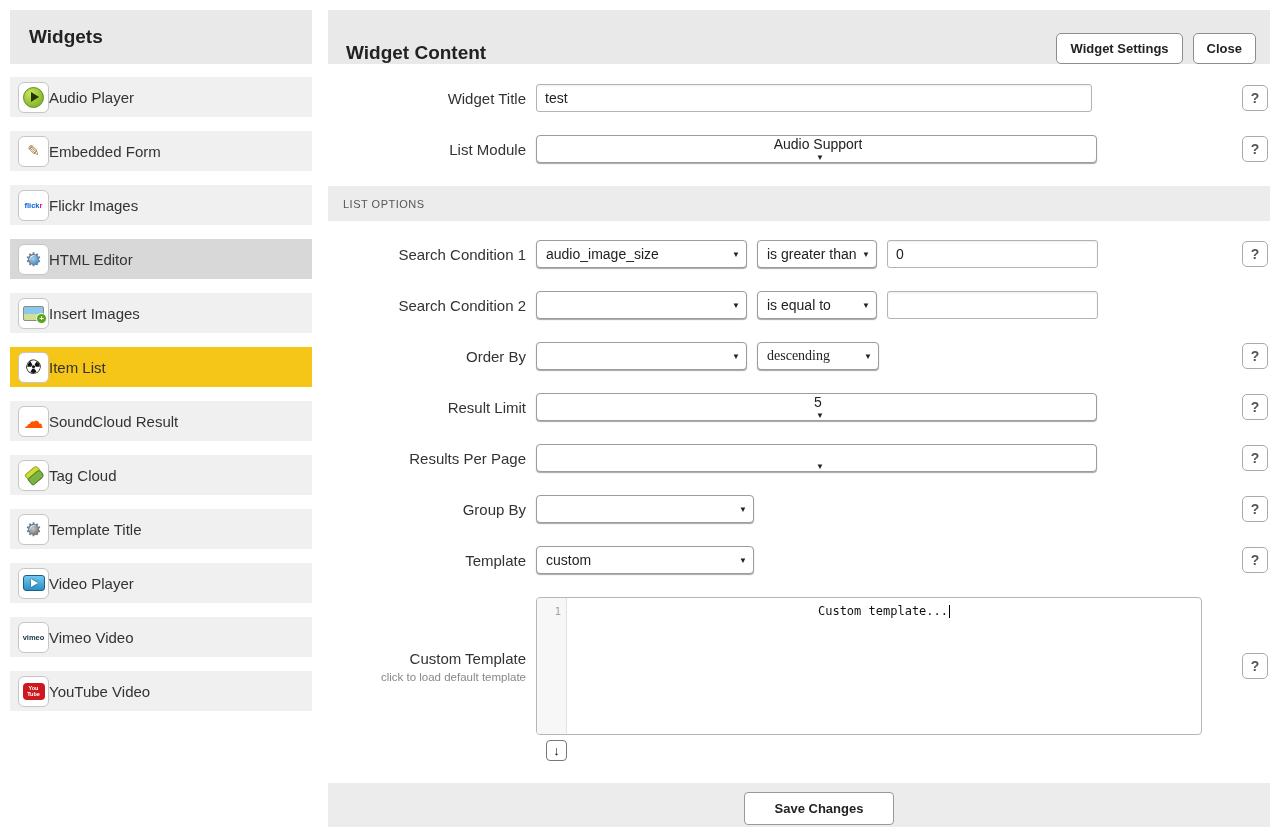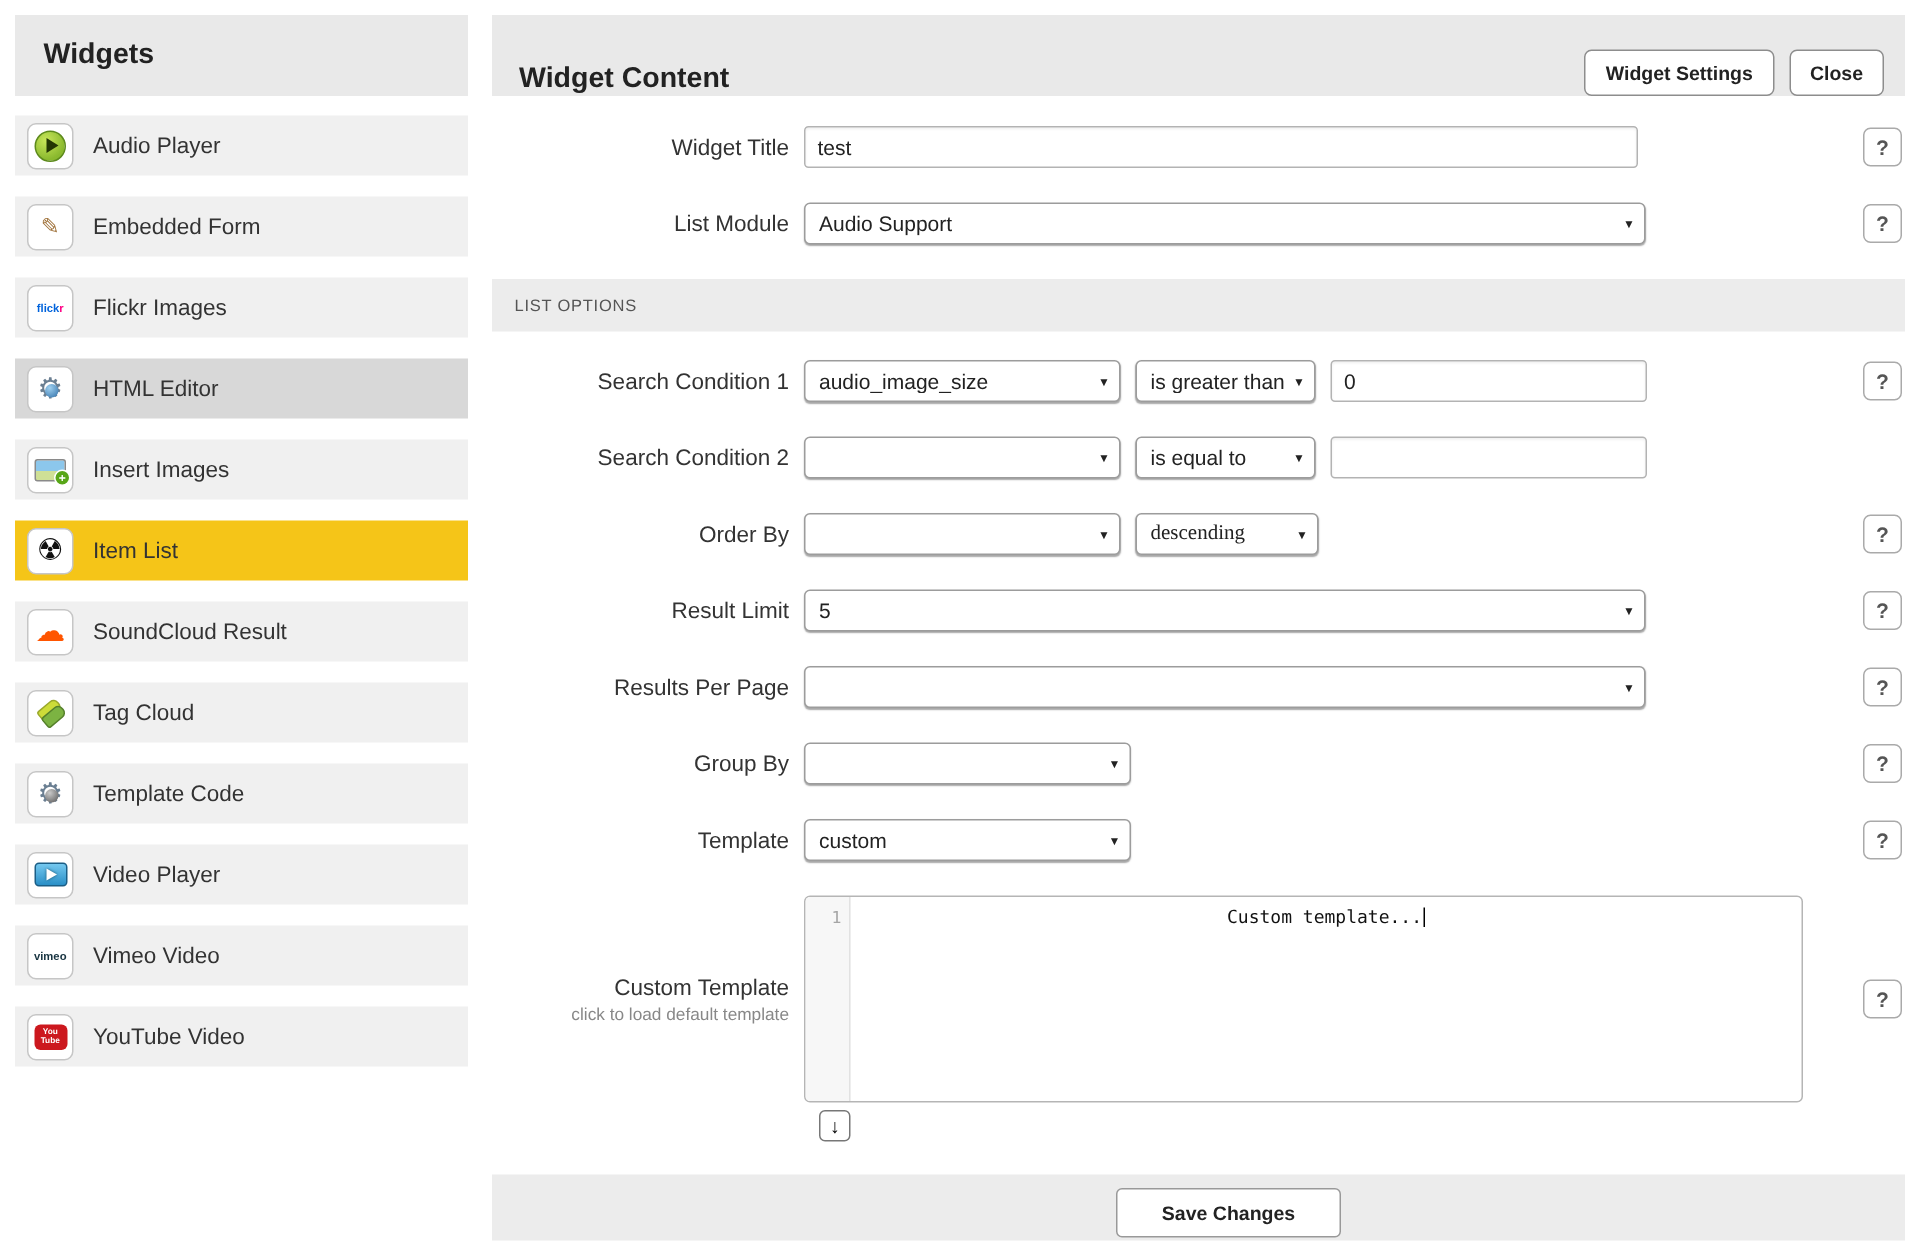--- a/index.html
+++ b/index.html
@@ -20,21 +20,21 @@
     background:#f0f0f0; height:40px; display:flex; align-items:center;
     padding-left:8px; margin-bottom:14px; cursor:pointer;
   }
   .side-item.hovered { background:#d8d8d8; }
   .side-item.active { background:#f5c518; }
   .icon-box {
     width:31px; height:31px; background:#fff; border:1px solid #c6c6c6;
     border-radius:6px; display:flex; align-items:center; justify-content:center;
     flex-shrink:0; position:relative; overflow:hidden;
   }
-  .side-label { font-size:15px; margin-left:13px; color:#333; }
+  .side-label { font-size:15px; color:#333; }
   
   .ic-audio { width:21px; height:21px; border-radius:50%;
     background:radial-gradient(circle at 35% 30%, #c8e65a, #8ab92e 70%);
     border:1px solid #5d8a1c; display:flex; align-items:center; justify-content:center; }
   .ic-audio .tri { width:0; height:0; border-left:8px solid #233604;
     border-top:5px solid transparent; border-bottom:5px solid transparent; margin-left:2px; }
   .ic-pencil { font-size:15px; color:#a0733c; transform:rotate(0deg); }
   .ic-flickr { font-size:7.5px; font-weight:bold; letter-spacing:0; }
   .ic-gear { font-size:19px; color:#6b7f92; line-height:1; }
   .gear-dot { position:absolute; width:9px; height:9px; border-radius:50%;
@@ -98,21 +98,21 @@
   }
   .select .val { flex:1; white-space:nowrap; overflow:hidden; }
   .select .caret { font-size:8px; color:#222; margin-left:4px; }
   .section-bar {
     background:#ececec; height:35px; display:flex; align-items:center;
     padding-left:15px; font-size:11px; color:#555; letter-spacing:0.5px;
     margin-bottom:19px;
   }
   
   .w-title-input { width:556px; }
-  .w-wide-select { width:561px; }
+  .w-wide-select { width:561px;flex-direction:column; }
   .w-cond-field  { width:211px;gap:24px; }
   .w-cond-op     { width:120px; }
   .w-cond-val    { width:211px; }
   .w-dir-select  { width:122px;font-family:Liberation Serif, serif; }
   .w-med-select  { width:218px; }
   
   .editor-row { margin-bottom:5px; }
   .code-editor {
     width:666px; height:138px; border:1px solid #b5b5b5; border-radius:4px;
     background:#fff; display:flex; overflow:hidden;
@@ -210,21 +210,21 @@
         </span>
     </span>
     <span class="side-label">Tag Cloud</span>
   </div>
 
   <div class="side-item">
     <span class="icon-box">
       <span class="ic-gear">⚙</span>
       <span class="gear-dot dark"></span>
     </span>
-    <span class="side-label">Template Code</span>
+    <span class="side-label">Template Title</span>
   </div>
 
   <div class="side-item">
     <span class="icon-box">
       <span class="ic-video">
           <span class="tri"></span>
         </span>
     </span>
     <span class="side-label">Video Player</span>
   </div>

